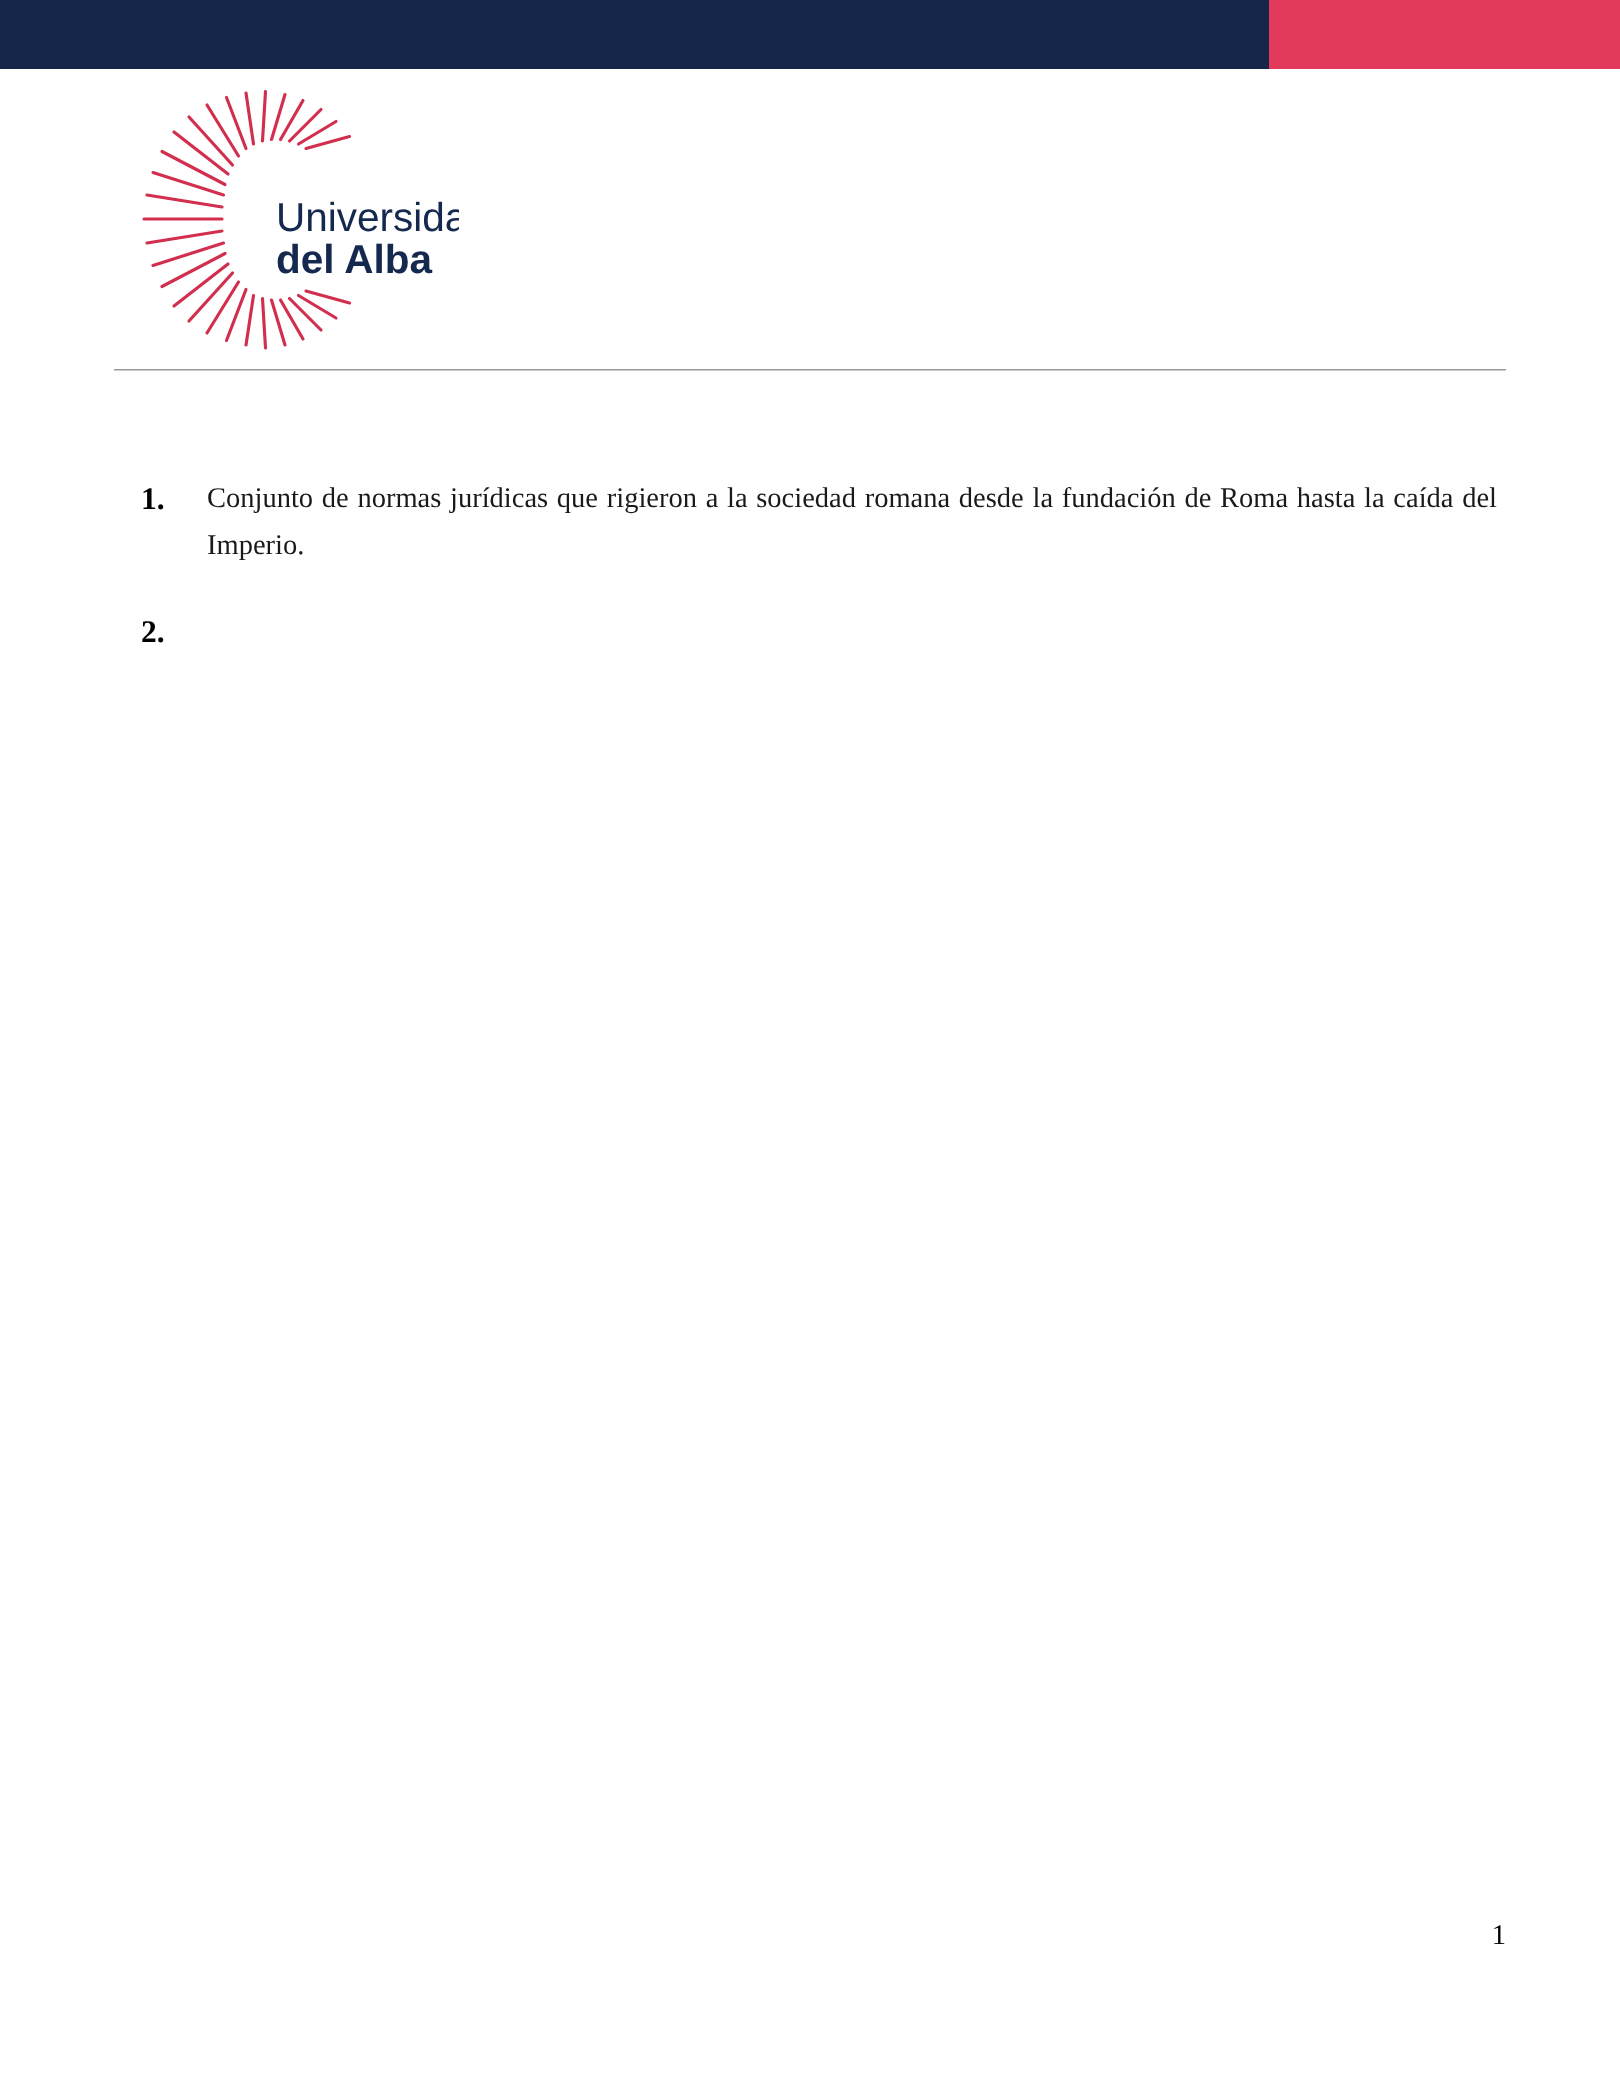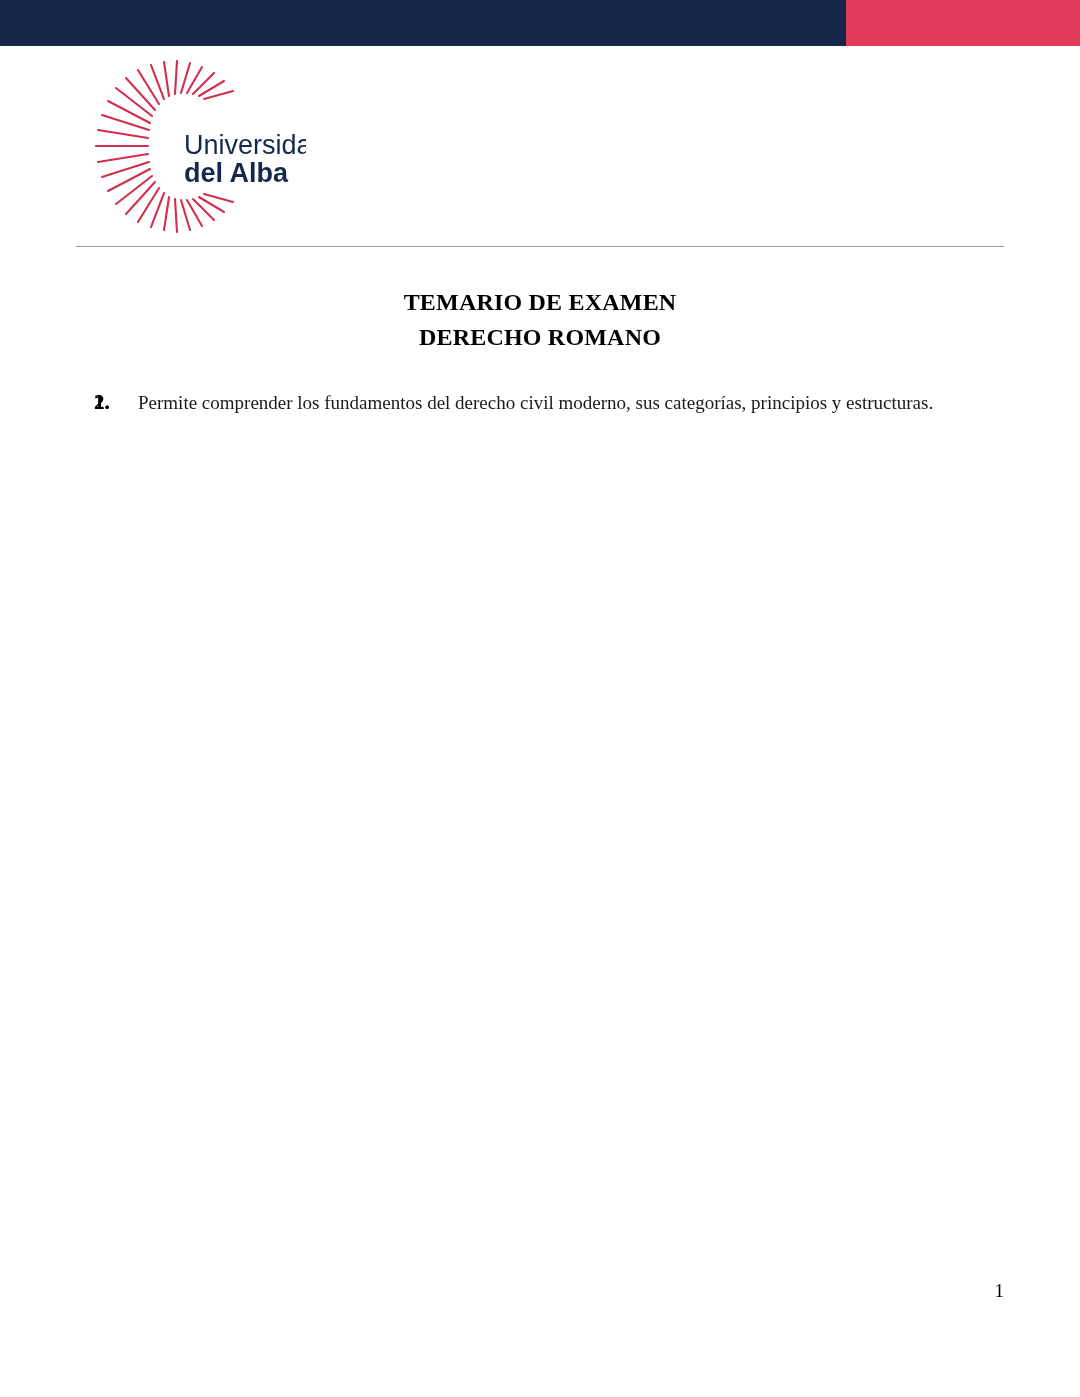--- a/index.html
+++ b/index.html
@@ -171,30 +171,26 @@
       </g>
       <text x="108" y="96" font-family="Liberation Sans, sans-serif" font-size="27" font-weight="400" fill="#15294f">Universidad</text>
       <text x="108" y="124" font-family="Liberation Sans, sans-serif" font-size="27" font-weight="700" fill="#15294f">del Alba</text>
     </svg>
   </div>
 
   <div class="header-rule"></div>
 
   <div class="doc-body">
 
-    <div class="doc-title">
-      <span>TEMARIO DE EXAMEN</span>
-      <span class="line2">DERECHO ROMANO</span>
-    </div>
 
     <ol class="topic-list">
       <li>
+        <p class="topic-text">Conjunto de normas jurídicas que rigieron a la sociedad romana desde la fundación de Roma hasta la caída del Imperio.</p>
       </li>
       <li>
-        <p class="topic-text">Permite comprender los fundamentos del derecho civil moderno, sus categorías, principios y estructuras.</p>
       </li>
     </ol>
 
   </div>
 
   <div class="page-number">1</div>
 
 </div>
 
 </body></html>

